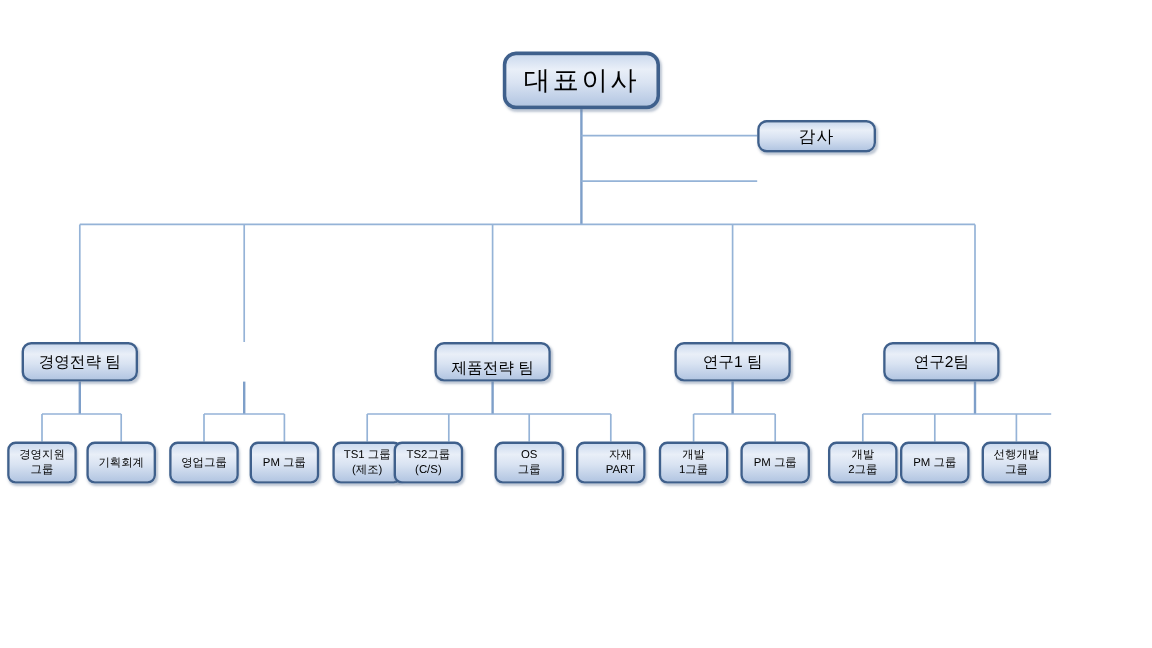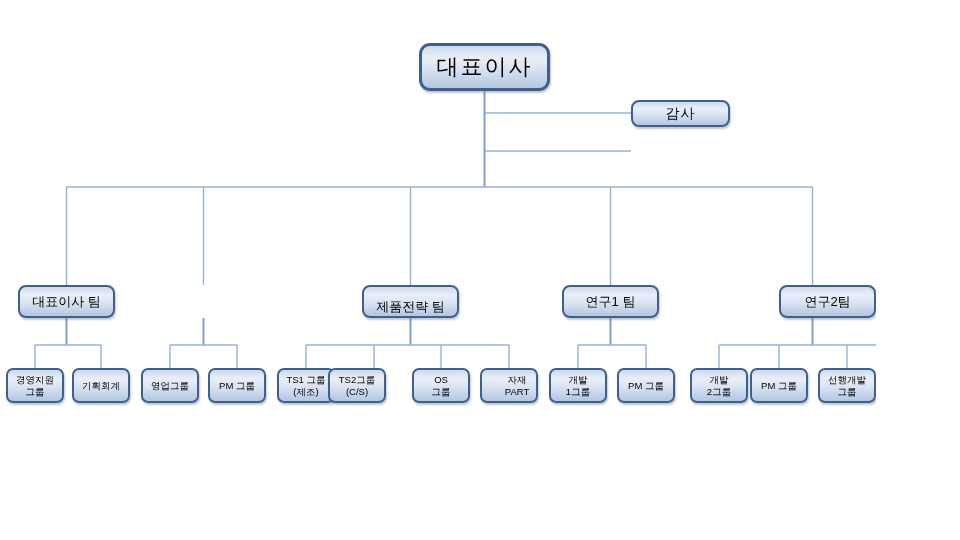--- a/index.html
+++ b/index.html
@@ -21,21 +21,21 @@
   }
   .node .l:empty { display:none; }
 
   .root  { left:419px; top:43px;  width:131px; height:48px; border-radius:11px; border-width:3px;
            font-size:22px; letter-spacing:2px; }
   .aux   { left:631px; width:99px; height:27px; font-size:14px; letter-spacing:1px; }
   .aux1  { top:100px; }
   .aux2  { top:138px; }
   .team  { top:285px; width:97px; height:33px; font-size:13px; }
   .t1 { left:18px; }  .t2 { left:155px; } .t3 { left:362px;justify-content:flex-end; }
-  .t4 { left:562px; } .t5 { left:779px; }
+  .t4 { left:562px; } .t5 { left:736px; }
   .child { top:368px; width:58px; height:35px; font-size:9.5px; line-height:1.25; border-width:2px; border-radius:7px; }
   .c1 { left:6px; }   .c2 { left:72px; }  .c3 { left:141px; } .c4 { left:208px; }
   .c5 { left:277px; } .c6 { left:328px; } .c7 { left:412px; } .c8 { left:480px;padding-left:16px; }
   .c9 { left:549px; } .c10 { left:617px; } .c11 { left:690px; } .c12 { left:750px; }
   .c13 { left:818px; } .c14 { left:885px; }
 </style>
 </head>
 <body>
 
 <div class="stage">
@@ -60,21 +60,21 @@
 
   <div class="node root">
     <span class="l">대표이사</span>
   </div>
 
   <div class="node aux aux1">
     <span class="l">감사</span>
   </div>
 
   <div class="node team t1">
-    <span class="l">대표이사 팀</span>
+    <span class="l">경영전략 팀</span>
   </div>
   <div class="node team t3">
     <span class="l">제품전략 팀</span>
   </div>
   <div class="node team t4">
     <span class="l">연구1 팀</span>
   </div>
   <div class="node team t5">
     <span class="l">연구2팀</span>
   </div>

